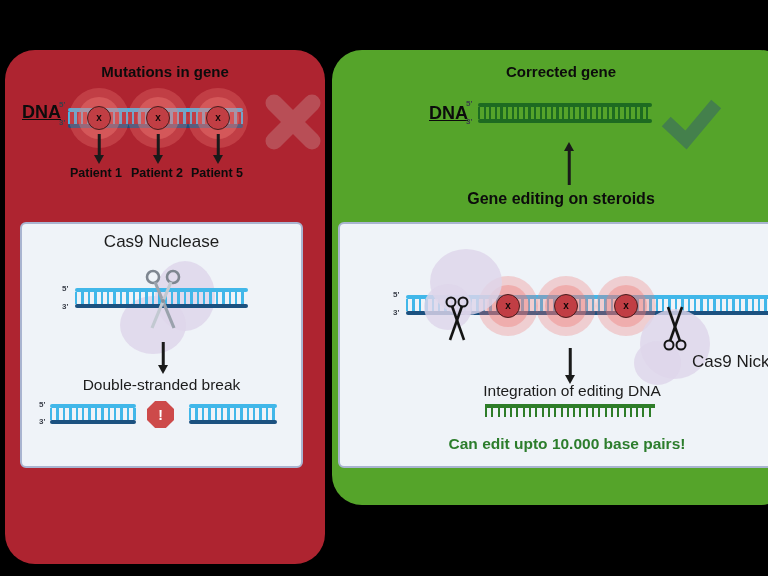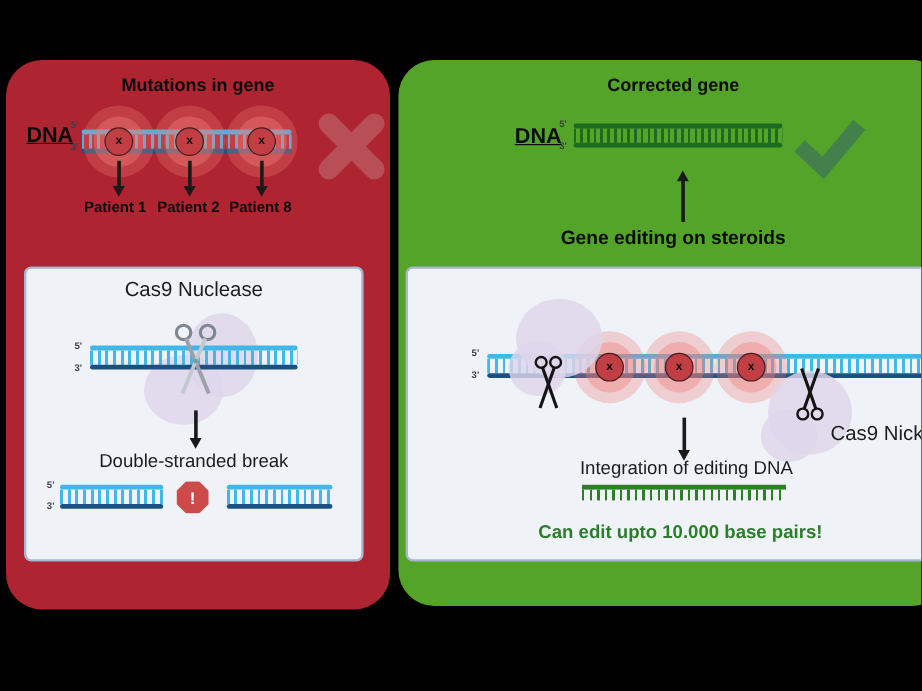--- a/index.html
+++ b/index.html
@@ -1,21 +1,21 @@
 <!DOCTYPE html>
 <html><head>
 <meta charset="utf-8">
 <style>
   html,body{margin:0;padding:0;background:#000;}
   #stage{
     position:relative;width:768px;height:576px;overflow:hidden;background:#000;
     font-family:"Liberation Sans", sans-serif;color:#111;
   }
   .panel{position:absolute;border-radius:30px;}
-  #red-panel{left:5px;top:50px;width:320px;height:458px;background:#ae2430;}
+  #red-panel{left:5px;top:50px;width:320px;height:514px;background:#ae2430;}
   #green-panel{left:332px;top:50px;width:458px;height:455px;background:#55a42a;}
   .panel-title{position:absolute;left:0;right:0;top:13px;text-align:center;
     font-size:15px;font-weight:bold;color:#0c0c0c;}
   .card{position:absolute;background:#eff3f8;border:2px solid #a9b4d0;border-radius:6px;box-sizing:border-box;}
   #left-card{left:15px;top:172px;width:283px;height:246px;}
   #right-card{left:6px;top:172px;width:446px;height:246px;}
   .card-title{position:absolute;font-size:17px;color:#1c1c1c;}
   .dna-label{position:absolute;font-size:18px;font-weight:bold;color:#0c0c0c;text-decoration:underline;}
   .prime{position:absolute;font-size:8px;font-weight:bold;color:#3a3f4a;}
   
@@ -102,21 +102,21 @@
         <i class="shaft"></i>
         <i class="head"></i>
       </div>
     <div class="arrow down" style="left:206px;top:84px;height:30px;">
         <i class="shaft"></i>
         <i class="head"></i>
       </div>
 
     <div class="patient centered" style="left:91px;top:116px;">Patient 1</div>
     <div class="patient centered" style="left:152px;top:116px;">Patient 2</div>
-    <div class="patient centered" style="left:212px;top:116px;">Patient 8</div>
+    <div class="patient centered" style="left:212px;top:116px;">Patient 5</div>
 
     <svg style="left:260px;top:44px;" width="56" height="56" viewBox="0 0 56 56">
       <line x1="9" y1="9" x2="47" y2="47" stroke="#b84e56" stroke-width="17" stroke-linecap="round"></line>
       <line x1="47" y1="9" x2="9" y2="47" stroke="#b84e56" stroke-width="17" stroke-linecap="round"></line>
     </svg>
 
     <div id="left-card" class="card">
       <div class="card-title centered" style="left:50%;top:8px;">Cas9 Nuclease</div>
 
       <div class="lobe" style="left:133px;top:37px;width:60px;height:70px;"></div>

